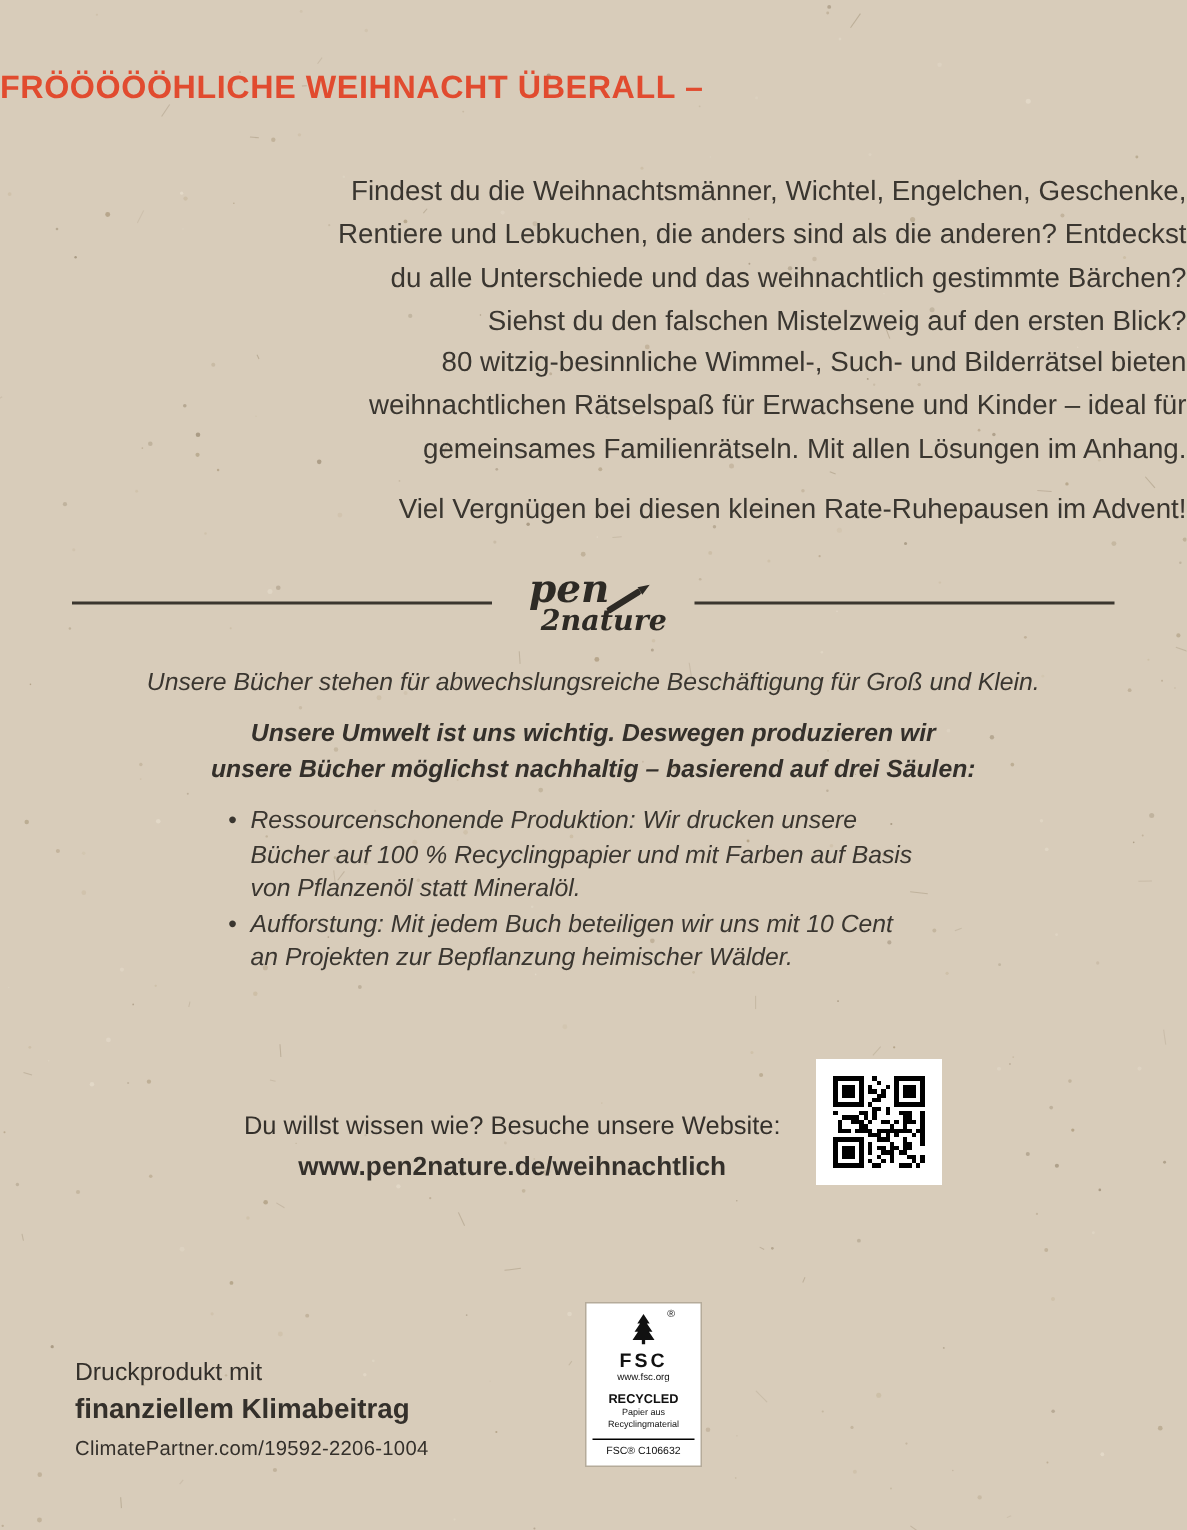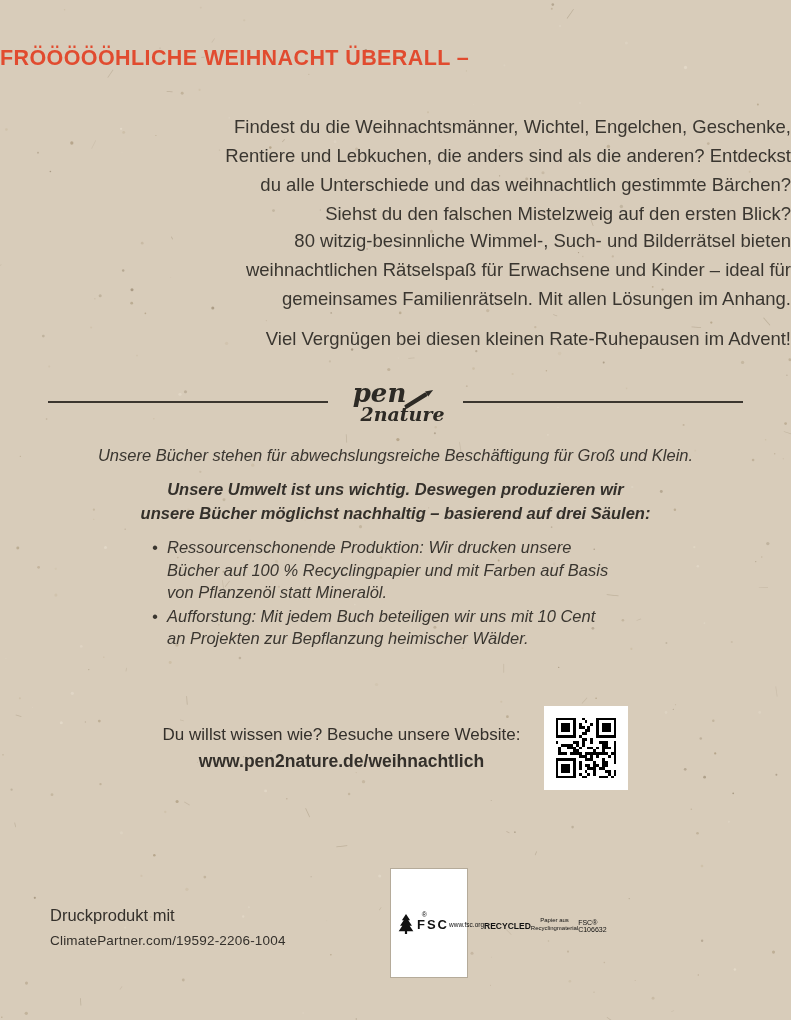--- a/index.html
+++ b/index.html
@@ -75,40 +75,40 @@
     list-style:none;
     font-style:italic;
     font-size:16.5px; line-height:22.5px;
     color:#3a3630;
   }
   .pillars li { position:relative; padding-left:15px; margin-bottom:1px; }
   .pillars li::before { content:"•"; position:absolute; left:0; top:0; }
 
   .website {
     position:absolute; top:706px; left:0; right:0;
-    display:flex; justify-content:center; align-items:center; gap:24px;
+    display:flex; justify-content:center; align-items:flex-end; gap:24px;
   }
   .website-text { text-align:center; font-size:17px; line-height:26px; color:#34302b; }
   .website-url { font-weight:bold; font-size:17.5px; }
   .qr { width:84px; height:84px; display:block; }
 
   .climate {
     position:absolute; left:50px; top:906px;
     color:#34302b;
   }
   .climate-line1 { font-size:16.5px; }
   .climate-line2 { font-size:18.5px; font-weight:bold; margin-top:3px; }
   .climate-id { font-size:13.5px; margin-top:8px; letter-spacing:0.2px; }
 
   .fsc {
     position:absolute; left:390px; top:868px;
     width:78px; height:110px;
     background:#ffffff;
     border:1px solid #b5ab9a;
-    display:flex; flex-direction:row; align-items:center;
+    display:flex; flex-direction:column; align-items:center;
     padding:5px 4px 4px;
     color:#111;
   }
   .fsc-tree-wrap { position:relative; height:24px; }
   .fsc-reg { position:absolute; right:-10px; top:-1px; font-size:7px; }
   .fsc-brand { font-weight:bold; font-size:13px; letter-spacing:2px; margin-top:1px; }
   .fsc-url { font-size:6.5px; margin-top:1px; }
   .fsc-recycled { font-weight:bold; font-size:8.5px; margin-top:5px; }
   .fsc-material { font-size:6px; line-height:7.5px; text-align:center; margin-top:2px; }
   .fsc-rule { width:100%; border-top:1px solid #000; margin-top:5px; }
@@ -614,20 +614,21 @@
       <rect x="14" y="24" width="1" height="1" fill="#000"></rect>
       <rect x="19" y="24" width="1" height="1" fill="#000"></rect>
       <rect x="20" y="24" width="1" height="1" fill="#000"></rect>
       <rect x="21" y="24" width="1" height="1" fill="#000"></rect>
       <rect x="23" y="24" width="1" height="1" fill="#000"></rect>
     </svg>
 </div>
 
 <div class="climate">
   <div class="climate-line1">Druckprodukt mit</div>
+  <div class="climate-line2">finanziellem Klimabeitrag</div>
   <div class="climate-id">ClimatePartner.com/19592-2206-1004</div>
 </div>
 
 <div class="fsc">
   <div class="fsc-tree-wrap">
     <svg width="22" height="24" viewBox="0 0 24 24" xmlns="http://www.w3.org/2000/svg">
       <path d="M12 1 L16.5 8 H14.5 L18.5 14 H16 L20 20 H13.2 V23 H10.8 V20 H4 L8 14 H5.5 L9.5 8 H7.5 Z" fill="#111"></path>
     </svg>
     <span class="fsc-reg">®</span>
   </div>

